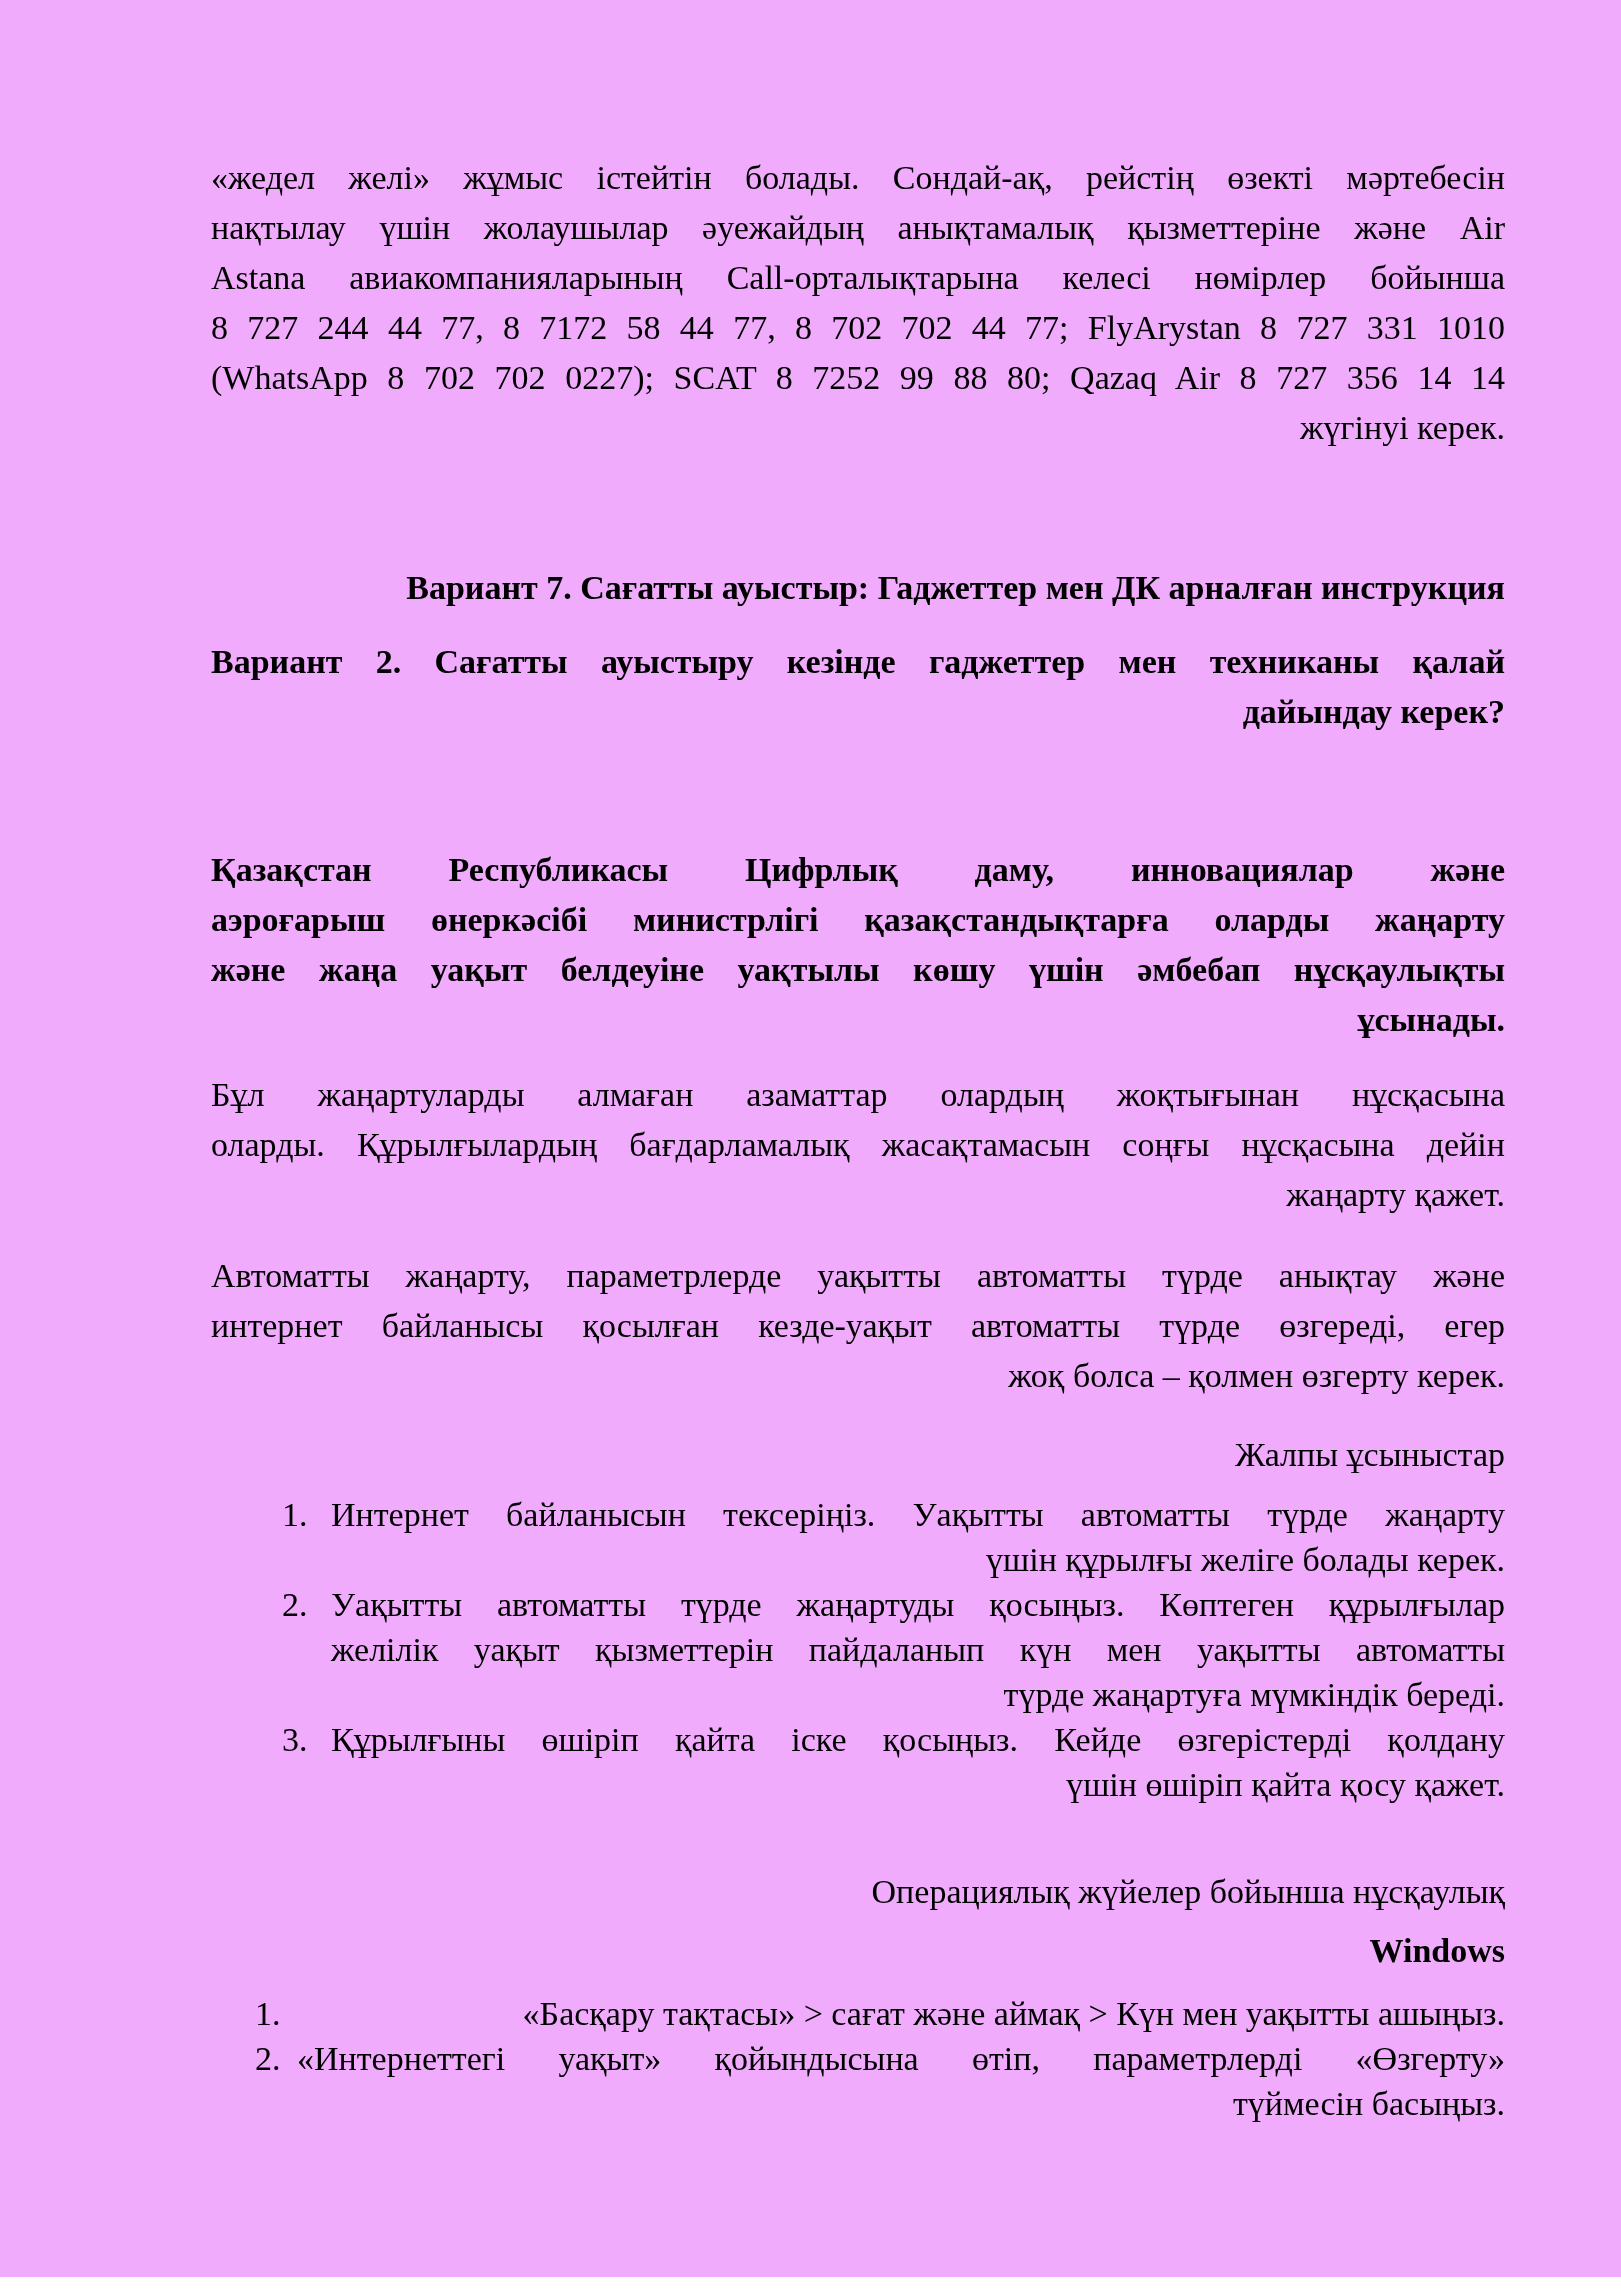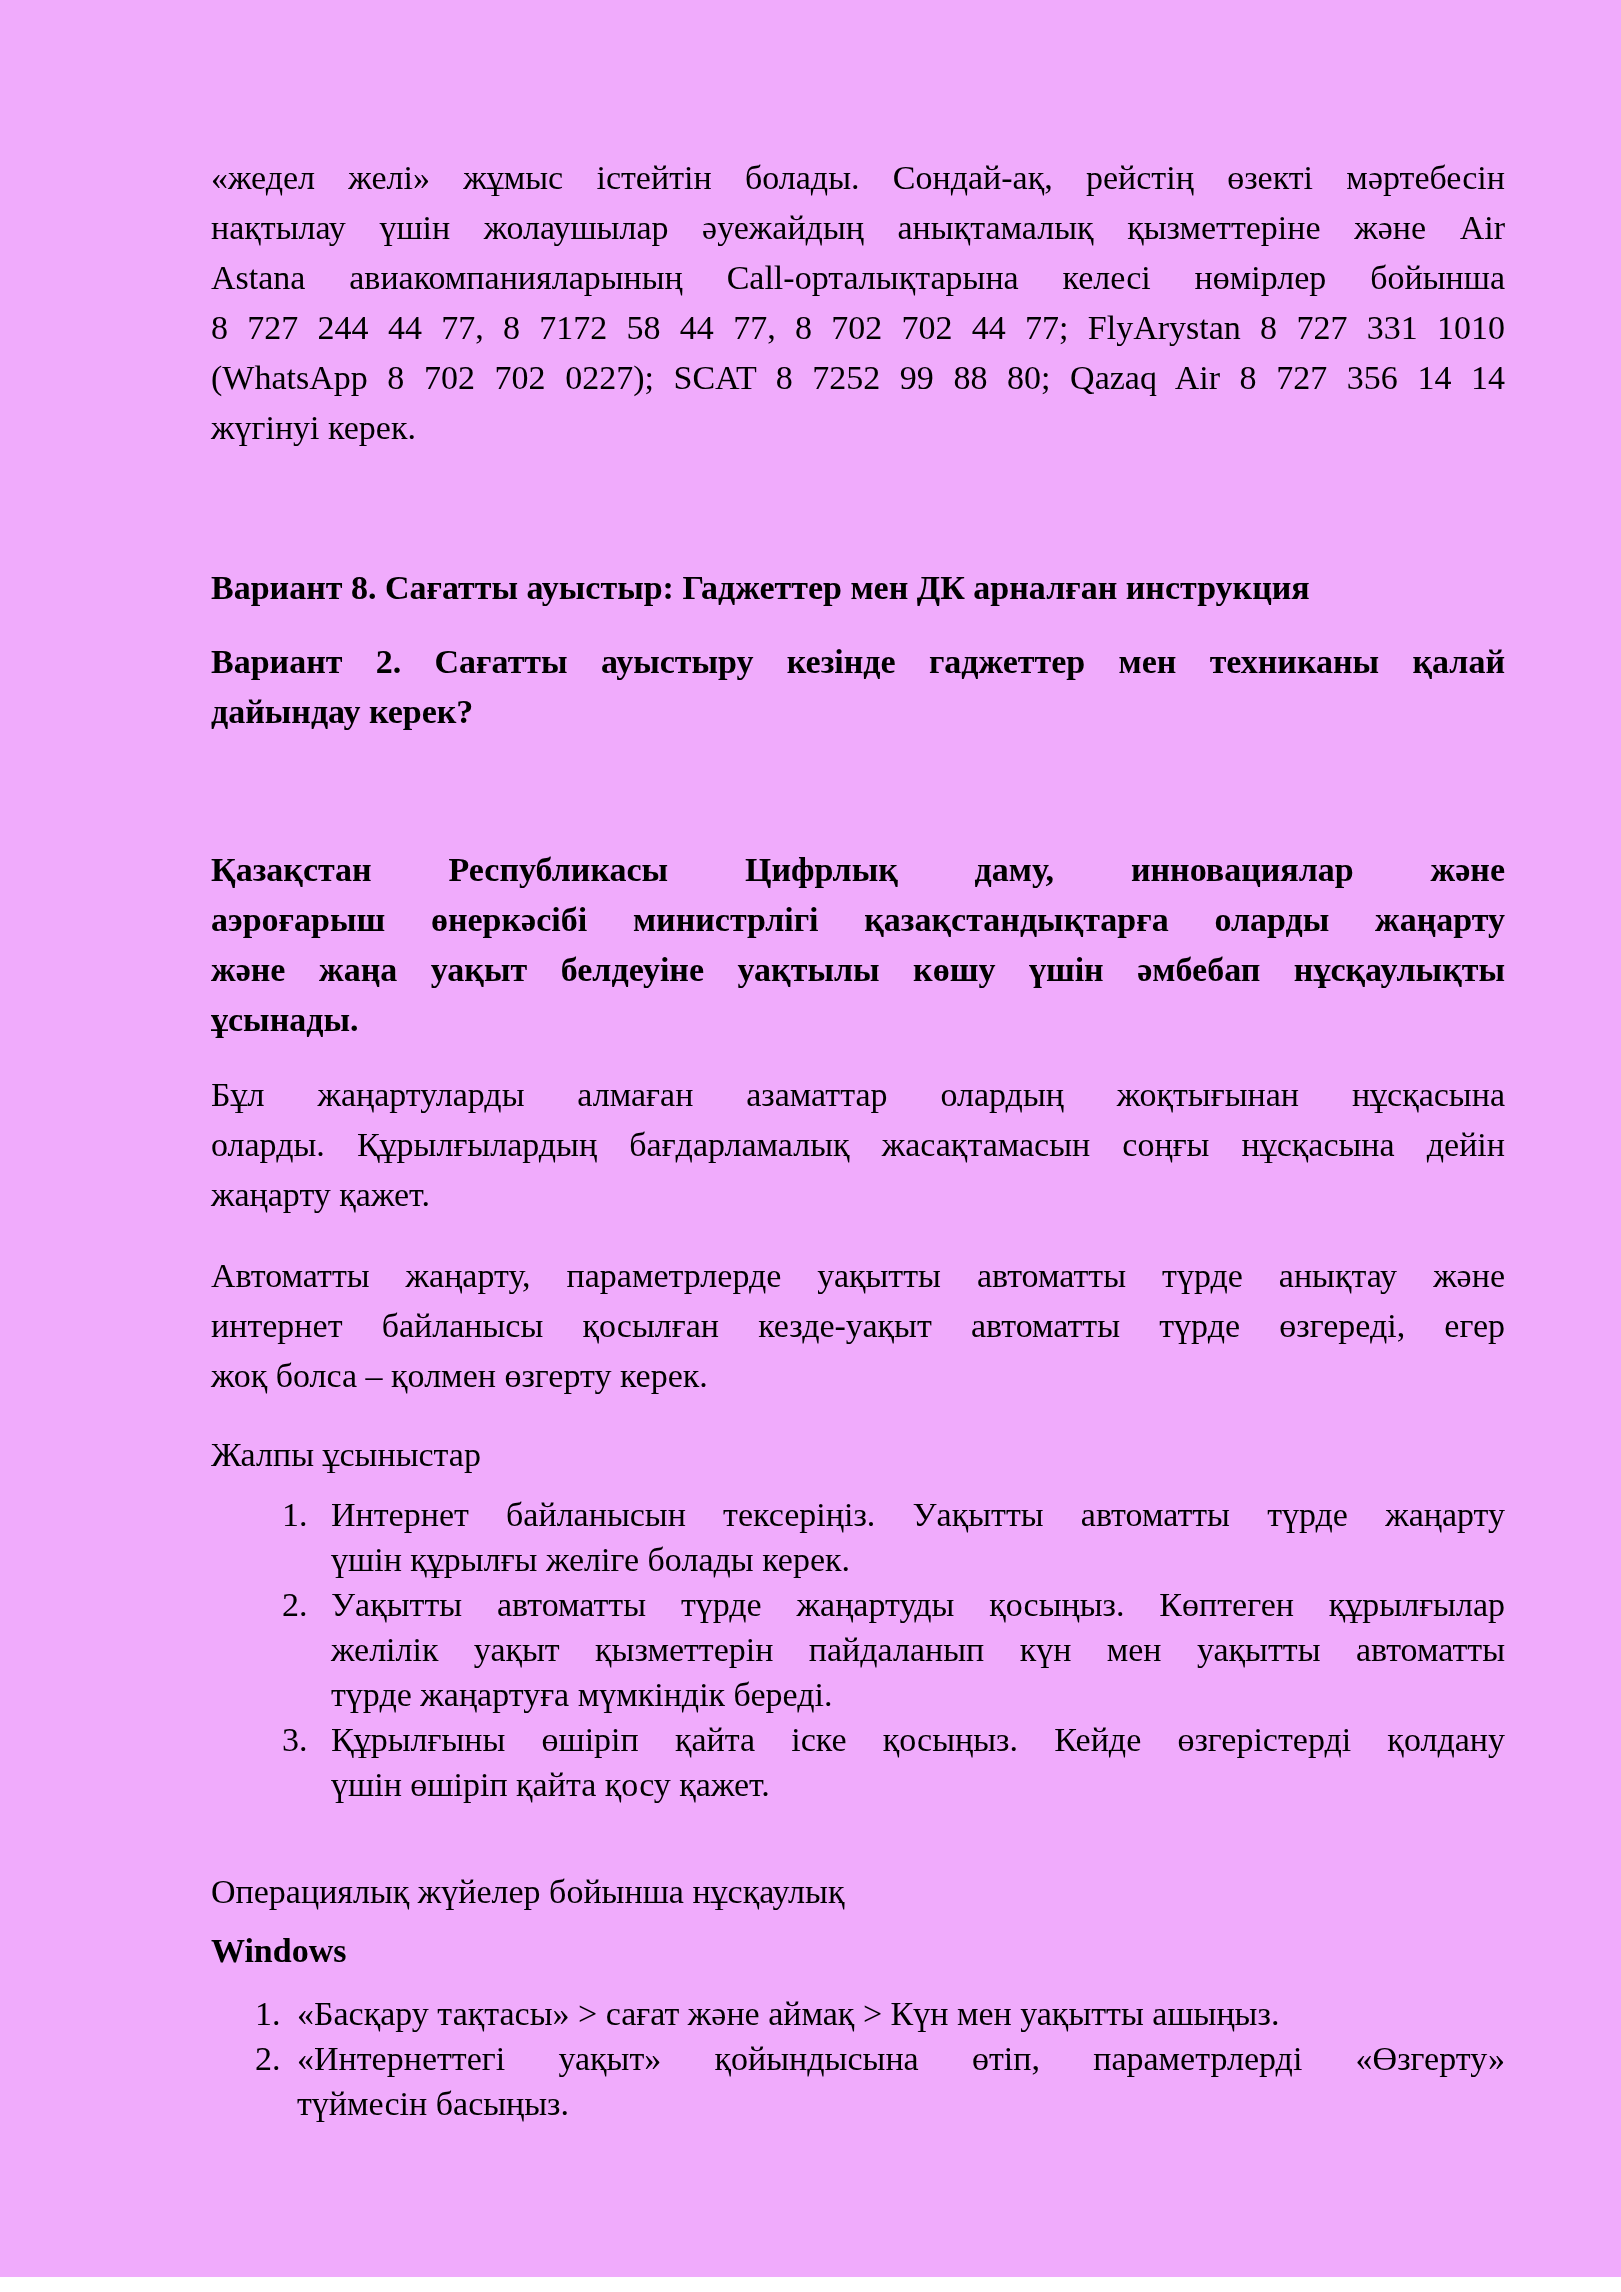--- a/index.html
+++ b/index.html
@@ -22,21 +22,21 @@
     top: 0;
     width: 1294px;
   }
   .blk {
     font-size: 34px;
     line-height: 50px;
     font-weight: normal;
     margin: 0;
   }
   .bold { font-weight: bold; }
-  .ln { text-align: left; }
+  .ln { text-align: right; }
   .ln.j { text-align: justify; text-align-last: justify; }
   
   .m-p1       { margin-top: 153px; }
   .m-h1       { margin-top: 110px; }
   .m-h2       { margin-top: 23.5px;  }
   .m-ministry { margin-top: 108px; }
   .m-p2       { margin-top: 25.5px;  }
   .m-p3       { margin-top: 31px;  }
   .m-p4       { margin-top: 29px;  }
   .m-listA    { margin-top: 11.8px;  }
@@ -60,21 +60,21 @@
     <div class="blk m-p1">
       <div class="ln j">«жедел желі» жұмыс істейтін болады. Сондай-ақ, рейстің өзекті мәртебесін</div>
       <div class="ln j">нақтылау үшін жолаушылар әуежайдың анықтамалық қызметтеріне және Air</div>
       <div class="ln j">Astana авиакомпанияларының Call-орталықтарына келесі нөмірлер бойынша</div>
       <div class="ln j">8 727 244 44 77, 8 7172 58 44 77, 8 702 702 44 77; FlyArystan 8 727 331 1010</div>
       <div class="ln j">(WhatsApp 8 702 702 0227); SCAT 8 7252 99 88 80; Qazaq Air 8 727 356 14 14</div>
       <div class="ln">жүгінуі керек.</div>
     </div>
 
     <div class="blk bold m-h1">
-      <div class="ln">Вариант 8. Сағатты ауыстыр: Гаджеттер мен ДК арналған инструкция</div>
+      <div class="ln">Вариант 7. Сағатты ауыстыр: Гаджеттер мен ДК арналған инструкция</div>
     </div>
 
     <div class="blk bold m-h2">
       <div class="ln j">Вариант 2. Сағатты ауыстыру кезінде гаджеттер мен техниканы қалай</div>
       <div class="ln">дайындау керек?</div>
     </div>
 
     <div class="blk bold m-ministry">
       <div class="ln j">Қазақстан Республикасы Цифрлық даму, инновациялар және</div>
       <div class="ln j">аэроғарыш өнеркәсібі министрлігі қазақстандықтарға оларды жаңарту</div>

